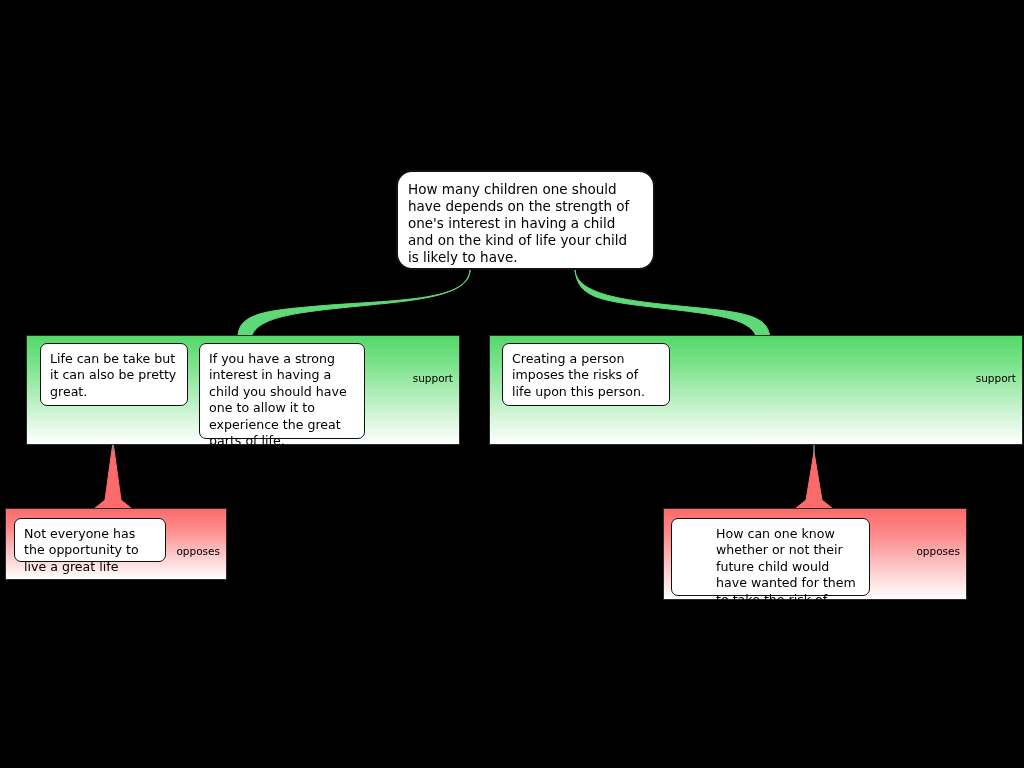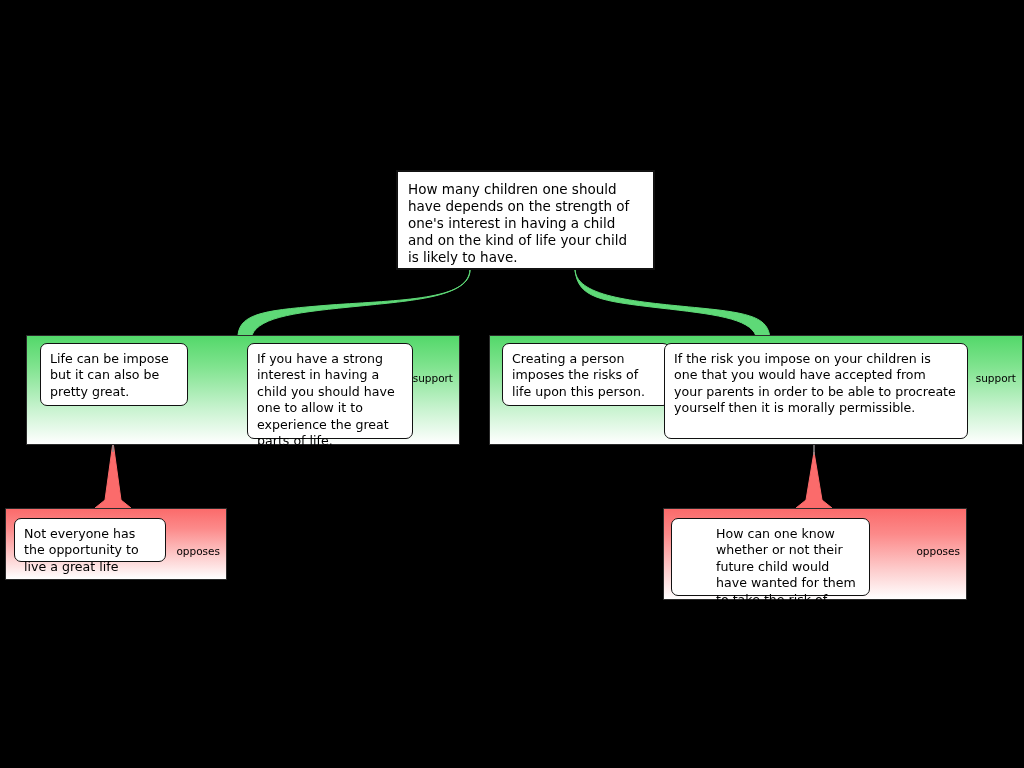--- a/index.html
+++ b/index.html
@@ -14,21 +14,21 @@
     background: #000000;
     overflow: hidden;
     font-family: "DejaVu Sans", "Liberation Sans", sans-serif;
   }
 
   
   .root-box {
     position: absolute;
     background: #ffffff;
     border: 2px solid #111111;
-    border-radius: 0;
+    border-radius: 16px;
     box-sizing: border-box;
     padding: 9px 12px 9px 10px;
     font-size: 13.5px;
     line-height: 17px;
     color: #000000;
   }
 
   
   .group {
     position: absolute;
@@ -91,34 +91,31 @@
   </svg>
 
   <div class="root-box" style="left:396px; top:170px; width:259px; height:100px;">
     <span>How many children one should have depends on the strength of one's interest in having a child and on the kind of life your child is likely to have.</span>
   </div>
 
   <div class="group support" style="left:26px; top:335px; width:434px; height:110px;">
     <span class="group-label">support</span>
   </div>
   <div class="card" style="left:40px; top:343px; width:148px; height:63px;">
-    <span>Life can be impose but it can also be pretty great.</span>
+    <span>Life can be take but it can also be pretty great.</span>
   </div>
-  <div class="card" style="left:199px; top:343px; width:166px; height:96px;margin-left:48px;">
+  <div class="card" style="left:199px; top:343px; width:166px; height:96px;">
     <span>If you have a strong interest in having a child you should have one to allow it to experience the great parts of life.</span>
   </div>
 
   <div class="group support" style="left:489px; top:335px; width:534px; height:110px;">
     <span class="group-label">support</span>
   </div>
   <div class="card" style="left:502px; top:343px; width:168px; height:63px;">
     <span>Creating a person imposes the risks of life upon this person.</span>
-  </div>
-  <div class="card" style="left:664px; top:343px; width:304px; height:96px;">
-    <span>If the risk you impose on your children is one that you would have accepted from your parents in order to be able to procreate yourself then it is morally permissible.</span>
   </div>
 
   <div class="group oppose" style="left:5px; top:508px; width:222px; height:72px;">
     <span class="group-label">opposes</span>
   </div>
   <div class="card" style="left:14px; top:518px; width:152px; height:44px;">
     <span>Not everyone has the opportunity to live a great life</span>
   </div>
 
   <div class="group oppose" style="left:663px; top:508px; width:304px; height:92px;">

